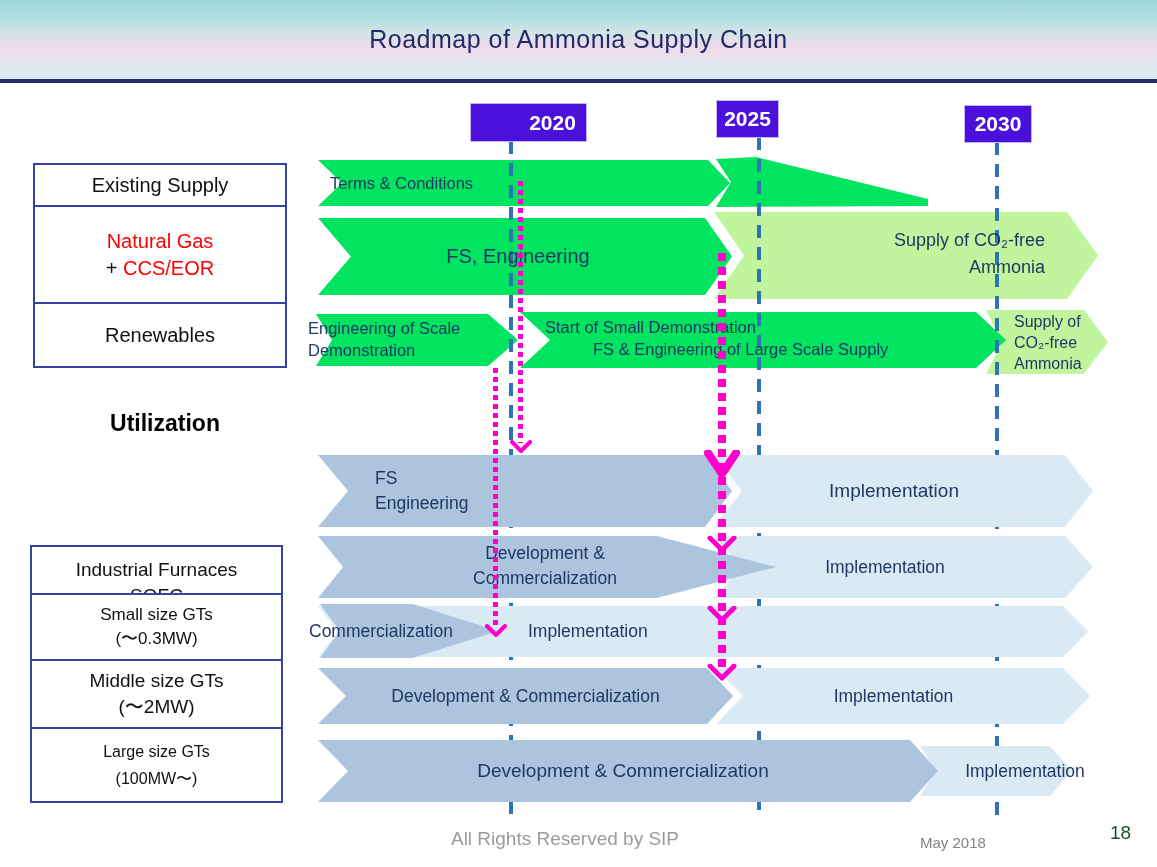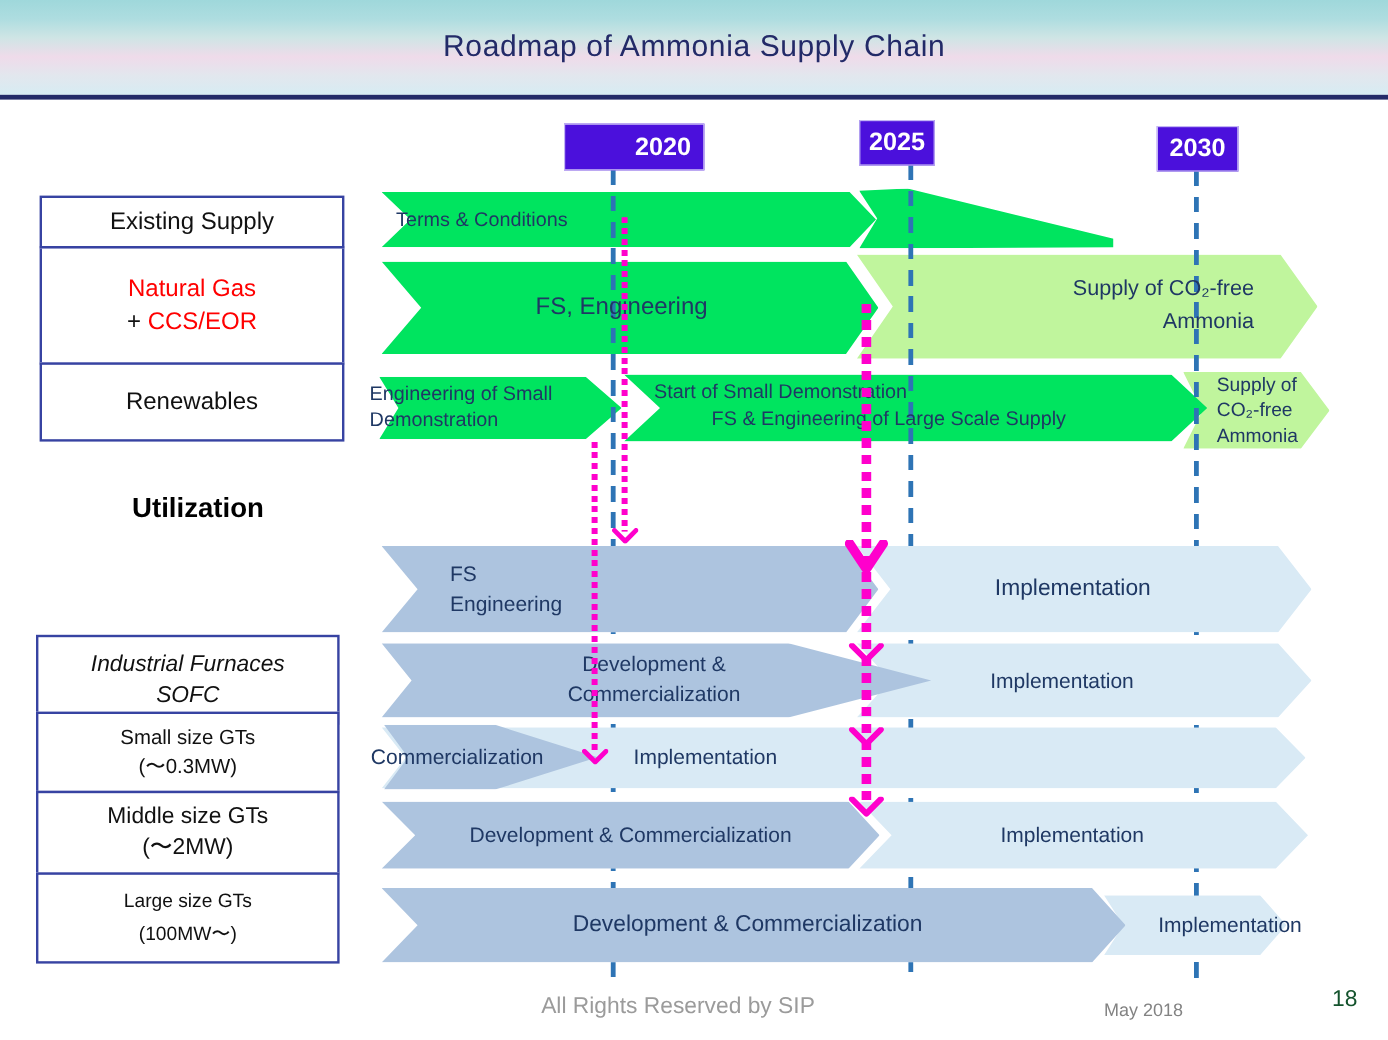--- a/index.html
+++ b/index.html
@@ -67,21 +67,21 @@
     <span><span style="color:#111;">+ </span><span style="color:var(--red-text,#f00);">CCS/EOR</span></span>
   </div>
   <div class="lblbox" style="left:33px;top:163px;width:254px;height:44px;font-size:20px;color:#111;">
     <span>Existing Supply</span>
   </div>
   <div class="lblbox" style="left:33px;top:302px;width:254px;height:66px;font-size:20px;color:#111;">
     <span>Renewables</span>
   </div>
 
   <div class="txt" style="left:55px;top:410px;width:220px;text-align:center;font-size:23px;font-weight:700;color:#000;">Utilization</div>
-  <div class="lblbox" style="left:30px;top:529px;width:253px;height:75px;font-size:19px;line-height:26px;color:#111;font-style:italic;">
+  <div class="lblbox" style="left:30px;top:545px;width:253px;height:75px;font-size:19px;line-height:26px;color:#111;">
     <span>Industrial Furnaces</span>
     <span>SOFC</span>
   </div>
   <div class="lblbox" style="left:30px;top:593px;width:253px;height:68px;font-size:17px;line-height:24px;color:#111;">
     <span>Small size GTs</span>
     <span>(〜0.3MW)</span>
   </div>
   <div class="lblbox" style="left:30px;top:659px;width:253px;height:70px;font-size:19px;line-height:26px;color:#111;">
     <span>Middle size GTs</span>
     <span>(〜2MW)</span>
@@ -108,21 +108,21 @@
     <div>Ammonia</div>
   </div>
 
   <div class="arrow green outl" style="left:316px;top:314px;width:202px;height:52px;z-index:5;
        clip-path:polygon(0 0,calc(100% - 30px) 0,100% 50%,calc(100% - 30px) 100%,0 100%,16px 50%);"></div>
   <div class="arrow green outl" style="left:520px;top:312px;width:486px;height:56px;z-index:4;
        clip-path:polygon(0 0,calc(100% - 30px) 0,100% 50%,calc(100% - 30px) 100%,0 100%,30px 50%);"></div>
   <div class="arrow lgreen" style="left:986px;top:310px;width:122px;height:64px;z-index:3;
        clip-path:polygon(0 0,calc(100% - 24px) 0,100% 50%,calc(100% - 24px) 100%,0 100%,16px 50%);"></div>
   <div class="txt" style="left:308px;top:317px;font-size:16.5px;line-height:22px;">
-    <div>Engineering of Small</div>
+    <div>Engineering of Scale</div>
     <div>Demonstration</div>
   </div>
   <div class="txt" style="left:545px;top:318px;font-size:16.5px;">Start of Small Demonstration</div>
   <div class="txt" style="left:593px;top:340px;font-size:16.5px;">FS &amp; Engineering of Large Scale Supply</div>
   <div class="txt" style="left:1014px;top:311px;font-size:16px;line-height:21px;">
     <div>Supply of</div>
     <div>CO₂-free</div>
     <div>Ammonia</div>
   </div>
 

